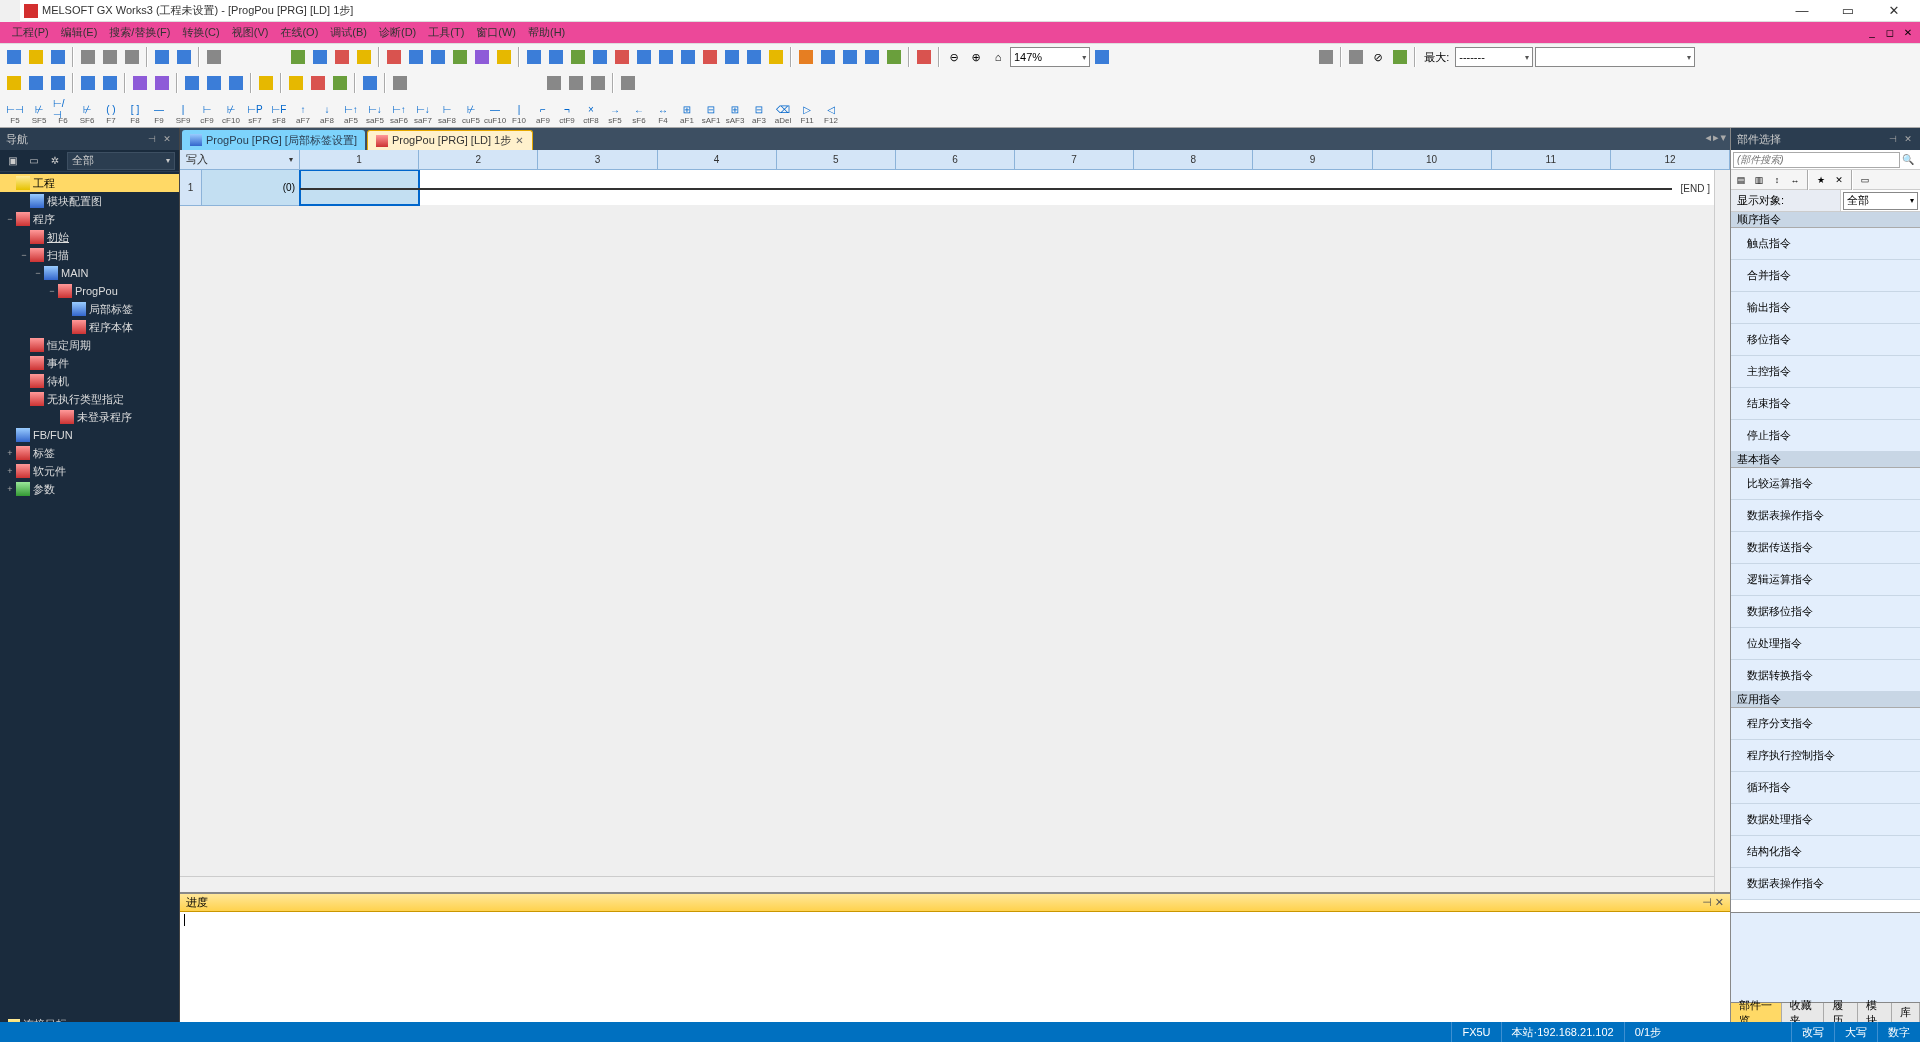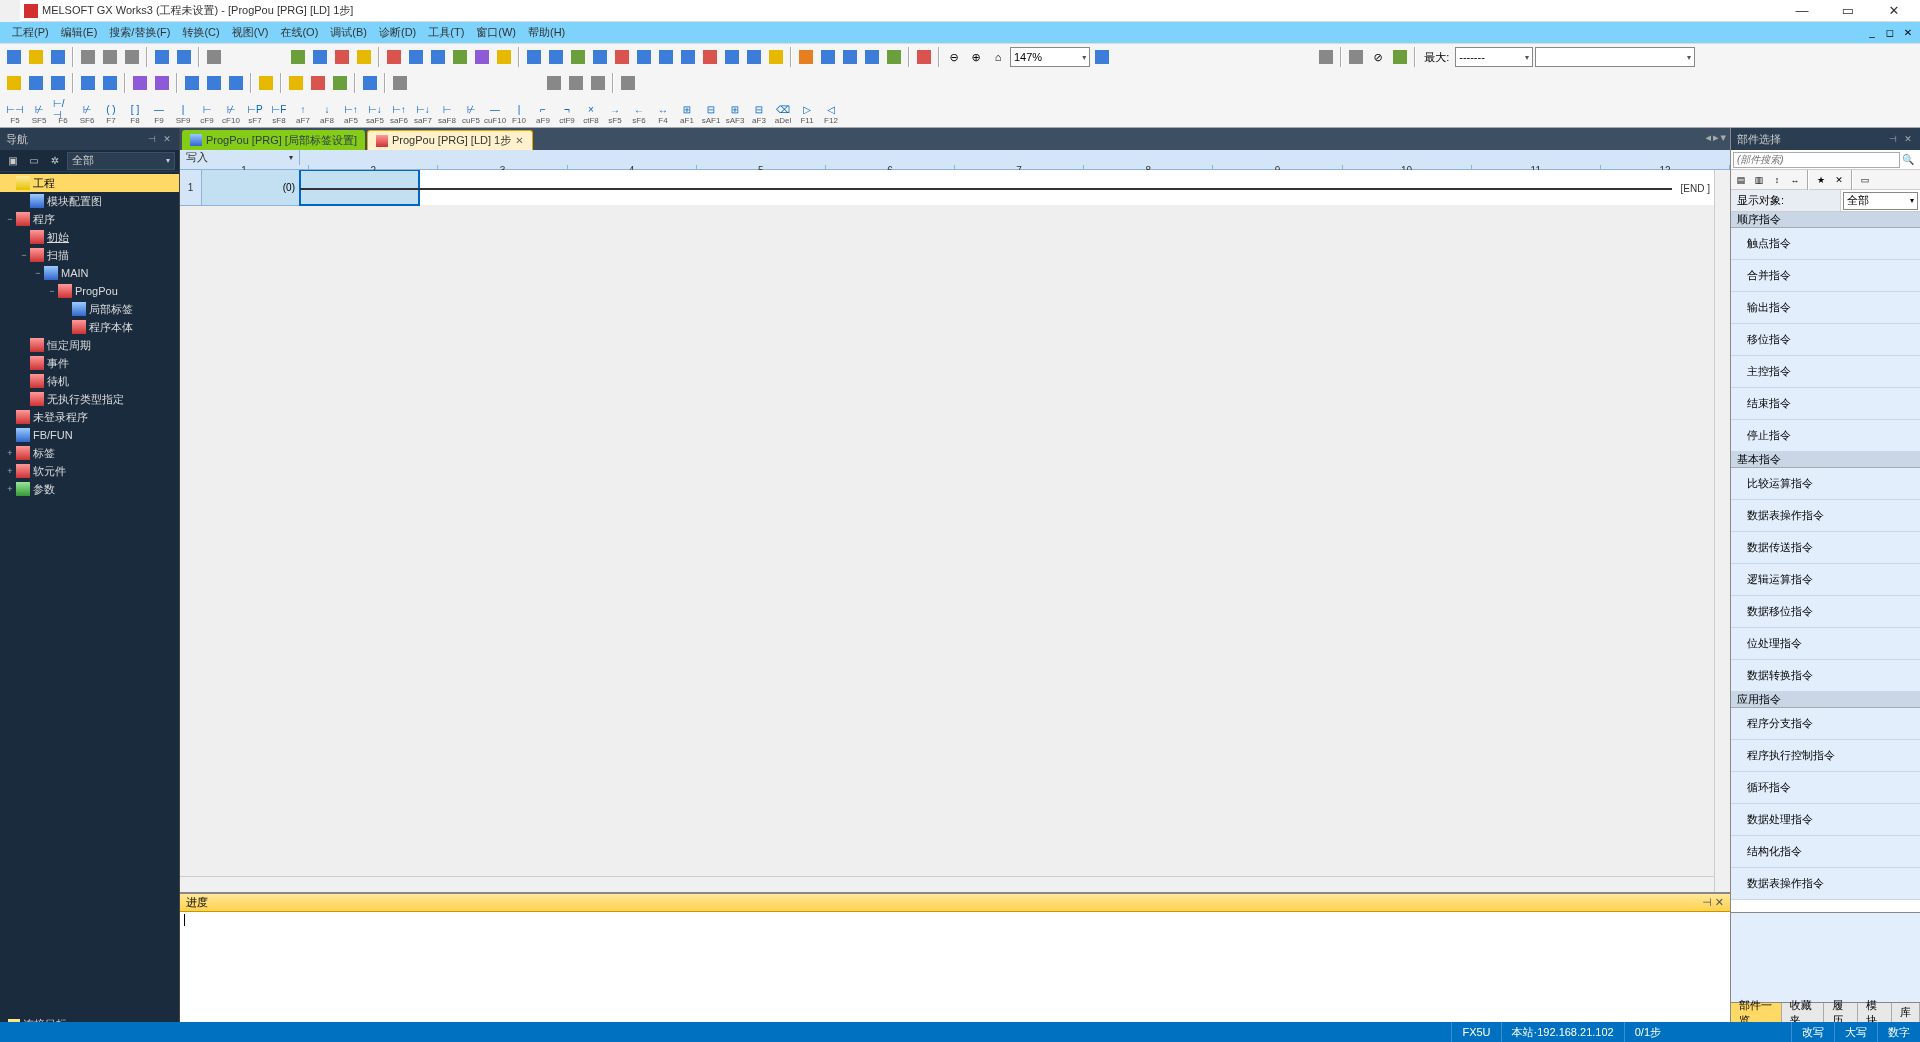--- a/index.html
+++ b/index.html
@@ -6,21 +6,21 @@
 body { width:1920px; height:1042px; background:#f0f0f0; overflow:hidden; position:relative; }
 
 
 .titlebar { height:22px; background:#fff; display:flex; align-items:center; padding:0 4px; border-bottom:1px solid #ddd;margin-left:20px; }
 .titlebar .icon { width:14px; height:14px; background:#d32f2f; margin-right:4px; }
 .titlebar .title { flex:1; color:#333; }
 .titlebar .wbtns { display:flex; gap:18px; padding-right:8px; }
 .titlebar .wbtn { width:28px; text-align:center; cursor:pointer; font-size:13px; color:#333; }
 
 
-.menubar { height:22px; background:#7dd3fc; display:flex; align-items:center; padding:0 6px; gap:2px; border-bottom:1px solid #ddd; position:relative; }
+.menubar { height:22px; background:#ec4899; display:flex; align-items:center; padding:0 6px; gap:2px; border-bottom:1px solid #ddd; position:relative; }
 .menubar .mi { padding:2px 6px; cursor:pointer; color:#333; }
 .menubar .mdibtns { position:absolute; right:4px; top:2px; display:flex; gap:2px; }
 .menubar .mdibtns span { width:16px; height:16px; display:inline-flex; align-items:center; justify-content:center; font-size:10px; cursor:pointer; }
 
 
 .toolbars { background:#f5f5f5; }
 .tbrow { display:flex; align-items:center; height:26px; padding:0 4px; gap:2px; }
 .tbtn { width:20px; height:20px; border:1px solid transparent; display:inline-flex; align-items:center; justify-content:center; cursor:pointer; font-size:11px; position:relative; }
 .tsep { width:2px; height:20px; border-left:1px solid #aaa; border-right:1px solid #fff; margin:0 2px; }
 .tsel { height:20px; border:1px solid #888; background:#fff; padding:0 3px; min-width:60px; display:inline-flex; align-items:center; justify-content:space-between; cursor:pointer;gap:40px; }
@@ -48,28 +48,28 @@
 .tree-item .ticon { width:14px; height:14px; margin-right:3px; display:inline-flex; align-items:center; justify-content:center; font-size:10px; }
 .ti-yellow { background:linear-gradient(#ffeb99,#e6c200); }
 .ti-red { background:linear-gradient(#ff9999,#cc3333); }
 .ti-blue { background:linear-gradient(#99ccff,#3366cc); }
 .ti-green { background:linear-gradient(#99e699,#339933); }
 
 
 .center { flex:1; display:flex; flex-direction:column; background:#e8e8e8; }
 .tabs { height:22px; background:#3d4f62; display:flex; align-items:flex-end; padding:0 2px; position:relative; }
 .tab { height:20px; padding:0 8px; display:flex; align-items:center; gap:4px; cursor:pointer; border-top-left-radius:3px; border-top-right-radius:3px; margin-right:2px; font-size:11px; }
-.tab.inactive { background:#84cc16; color:#2b3d50; }
+.tab.inactive { background:#7dd3fc; color:#2b3d50; }
 .tab.active { background:#fff1cc; border:1px solid #e6a800; border-bottom:none; color:#333; }
 .tab .close { font-size:10px; color:#666; }
 .tab .ticon { width:12px; height:12px; }
 .tabs .tctrls { position:absolute; right:4px; top:3px; display:flex; gap:2px; color:#aaa; font-size:10px; }
 
 .ld-area { flex:1; display:flex; flex-direction:column; background:#fff; overflow:hidden; }
-.ld-hdr { height:20px; display:flex; background:#d4e5f7; border-bottom:1px solid #8cb3d9;flex-direction:column; }
+.ld-hdr { height:20px; display:flex; background:#d4e5f7; border-bottom:1px solid #8cb3d9; }
 .ld-hdr .mode { width:120px; background:#d4e5f7; border-right:1px solid #8cb3d9; display:flex; align-items:center; padding:0 6px; color:#333; }
 .ld-hdr .mode .arr { margin-left:auto; font-size:8px; }
 .ld-hdr .cols { flex:1; display:flex; }
 .ld-hdr .col { flex:1; border-right:1px solid #8cb3d9; display:flex; align-items:center; justify-content:center; color:#333; font-size:10px; }
 .ld-body { flex:1; position:relative; overflow:auto; background:#efefef; }
 .ld-row { display:flex; height:36px; }
 .ld-row .rnum { width:22px; background:#d4e5f7; border-right:1px solid #8cb3d9; border-bottom:1px solid #8cb3d9; display:flex; align-items:center; justify-content:center; font-size:10px; color:#333; }
 .ld-row .step { width:98px; background:#c3dff2; border-right:1px solid #8cb3d9; border-bottom:1px solid #8cb3d9; display:flex; align-items:center; justify-content:flex-end; padding-right:4px; font-size:10px; }
 .ld-row .cells { flex:1; display:flex; position:relative; background:#fff; border-bottom:1px solid #efefef; }
 .ld-row .cell { flex:1; position:relative; }
@@ -592,21 +592,21 @@
         <div class="tree-item" style="padding-left: 18px;">
           <span class="exp"></span>
           <span class="ticon ti-red"></span>
           <span>待机</span>
         </div>
         <div class="tree-item" style="padding-left: 18px;">
           <span class="exp"></span>
           <span class="ticon ti-red"></span>
           <span>无执行类型指定</span>
         </div>
-        <div class="tree-item" style="">
+        <div class="tree-item" style=" margin-left: 44px;">
           <span class="exp"></span>
           <span class="ticon ti-red"></span>
           <span>未登录程序</span>
         </div>
         <div class="tree-item" style="padding-left: 4px;">
           <span class="exp"></span>
           <span class="ticon ti-blue"></span>
           <span>FB/FUN</span>
         </div>
         <div class="tree-item" style="padding-left: 4px;">

